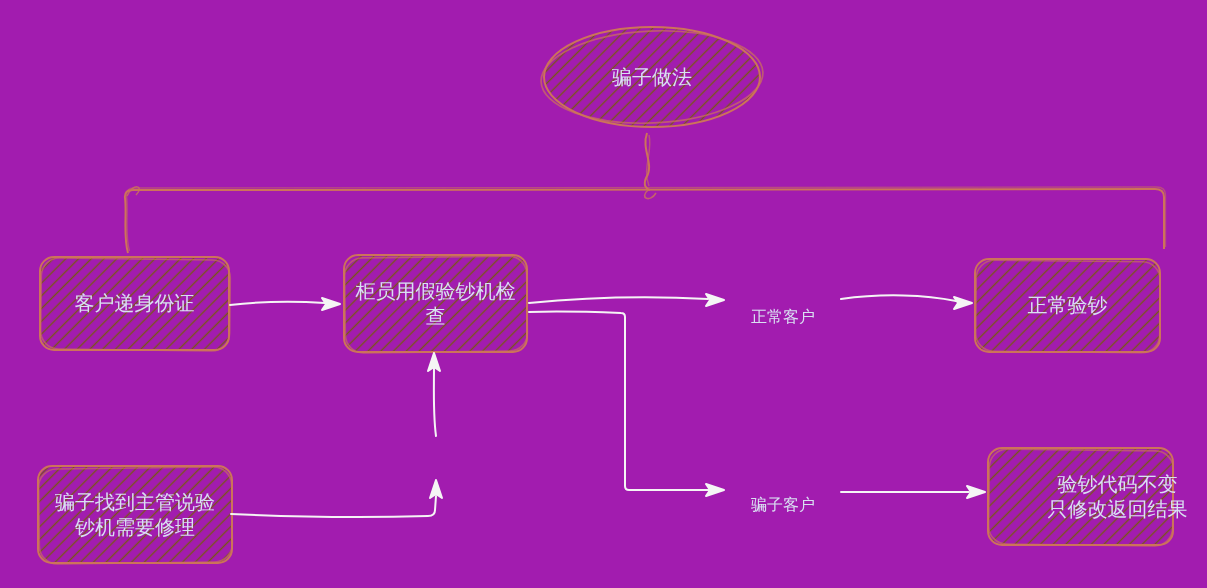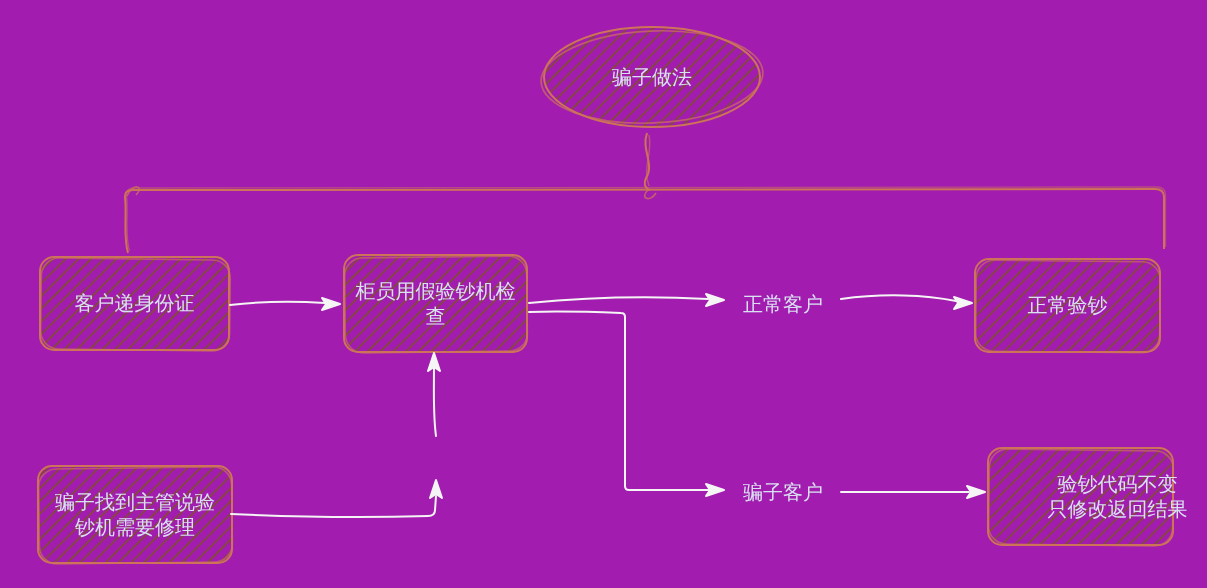--- a/index.html
+++ b/index.html
@@ -21,21 +21,21 @@
     align-items:center;
     justify-content:center;
     text-align:center;
     color:#d9e0f2;
     font-size:20px;
     line-height:25px;
     white-space:pre-line;
     pointer-events:auto;
     user-select:none;
   }
-  .edge-label{font-size:20px;}
+  .edge-label{font-size:16px;margin-top:12px;}
 </style>
 </head>
 <body>
 
 <div class="canvas">
 
   <svg width="1207" height="588" viewBox="0 0 1207 588">
     <defs>
       <pattern id="hatchfill" patternUnits="userSpaceOnUse" width="9" height="9" patternTransform="rotate(-45)">
         <line x1="0" y1="4.5" x2="9" y2="4.5" stroke="#7a5618" stroke-width="1.4"></line>

